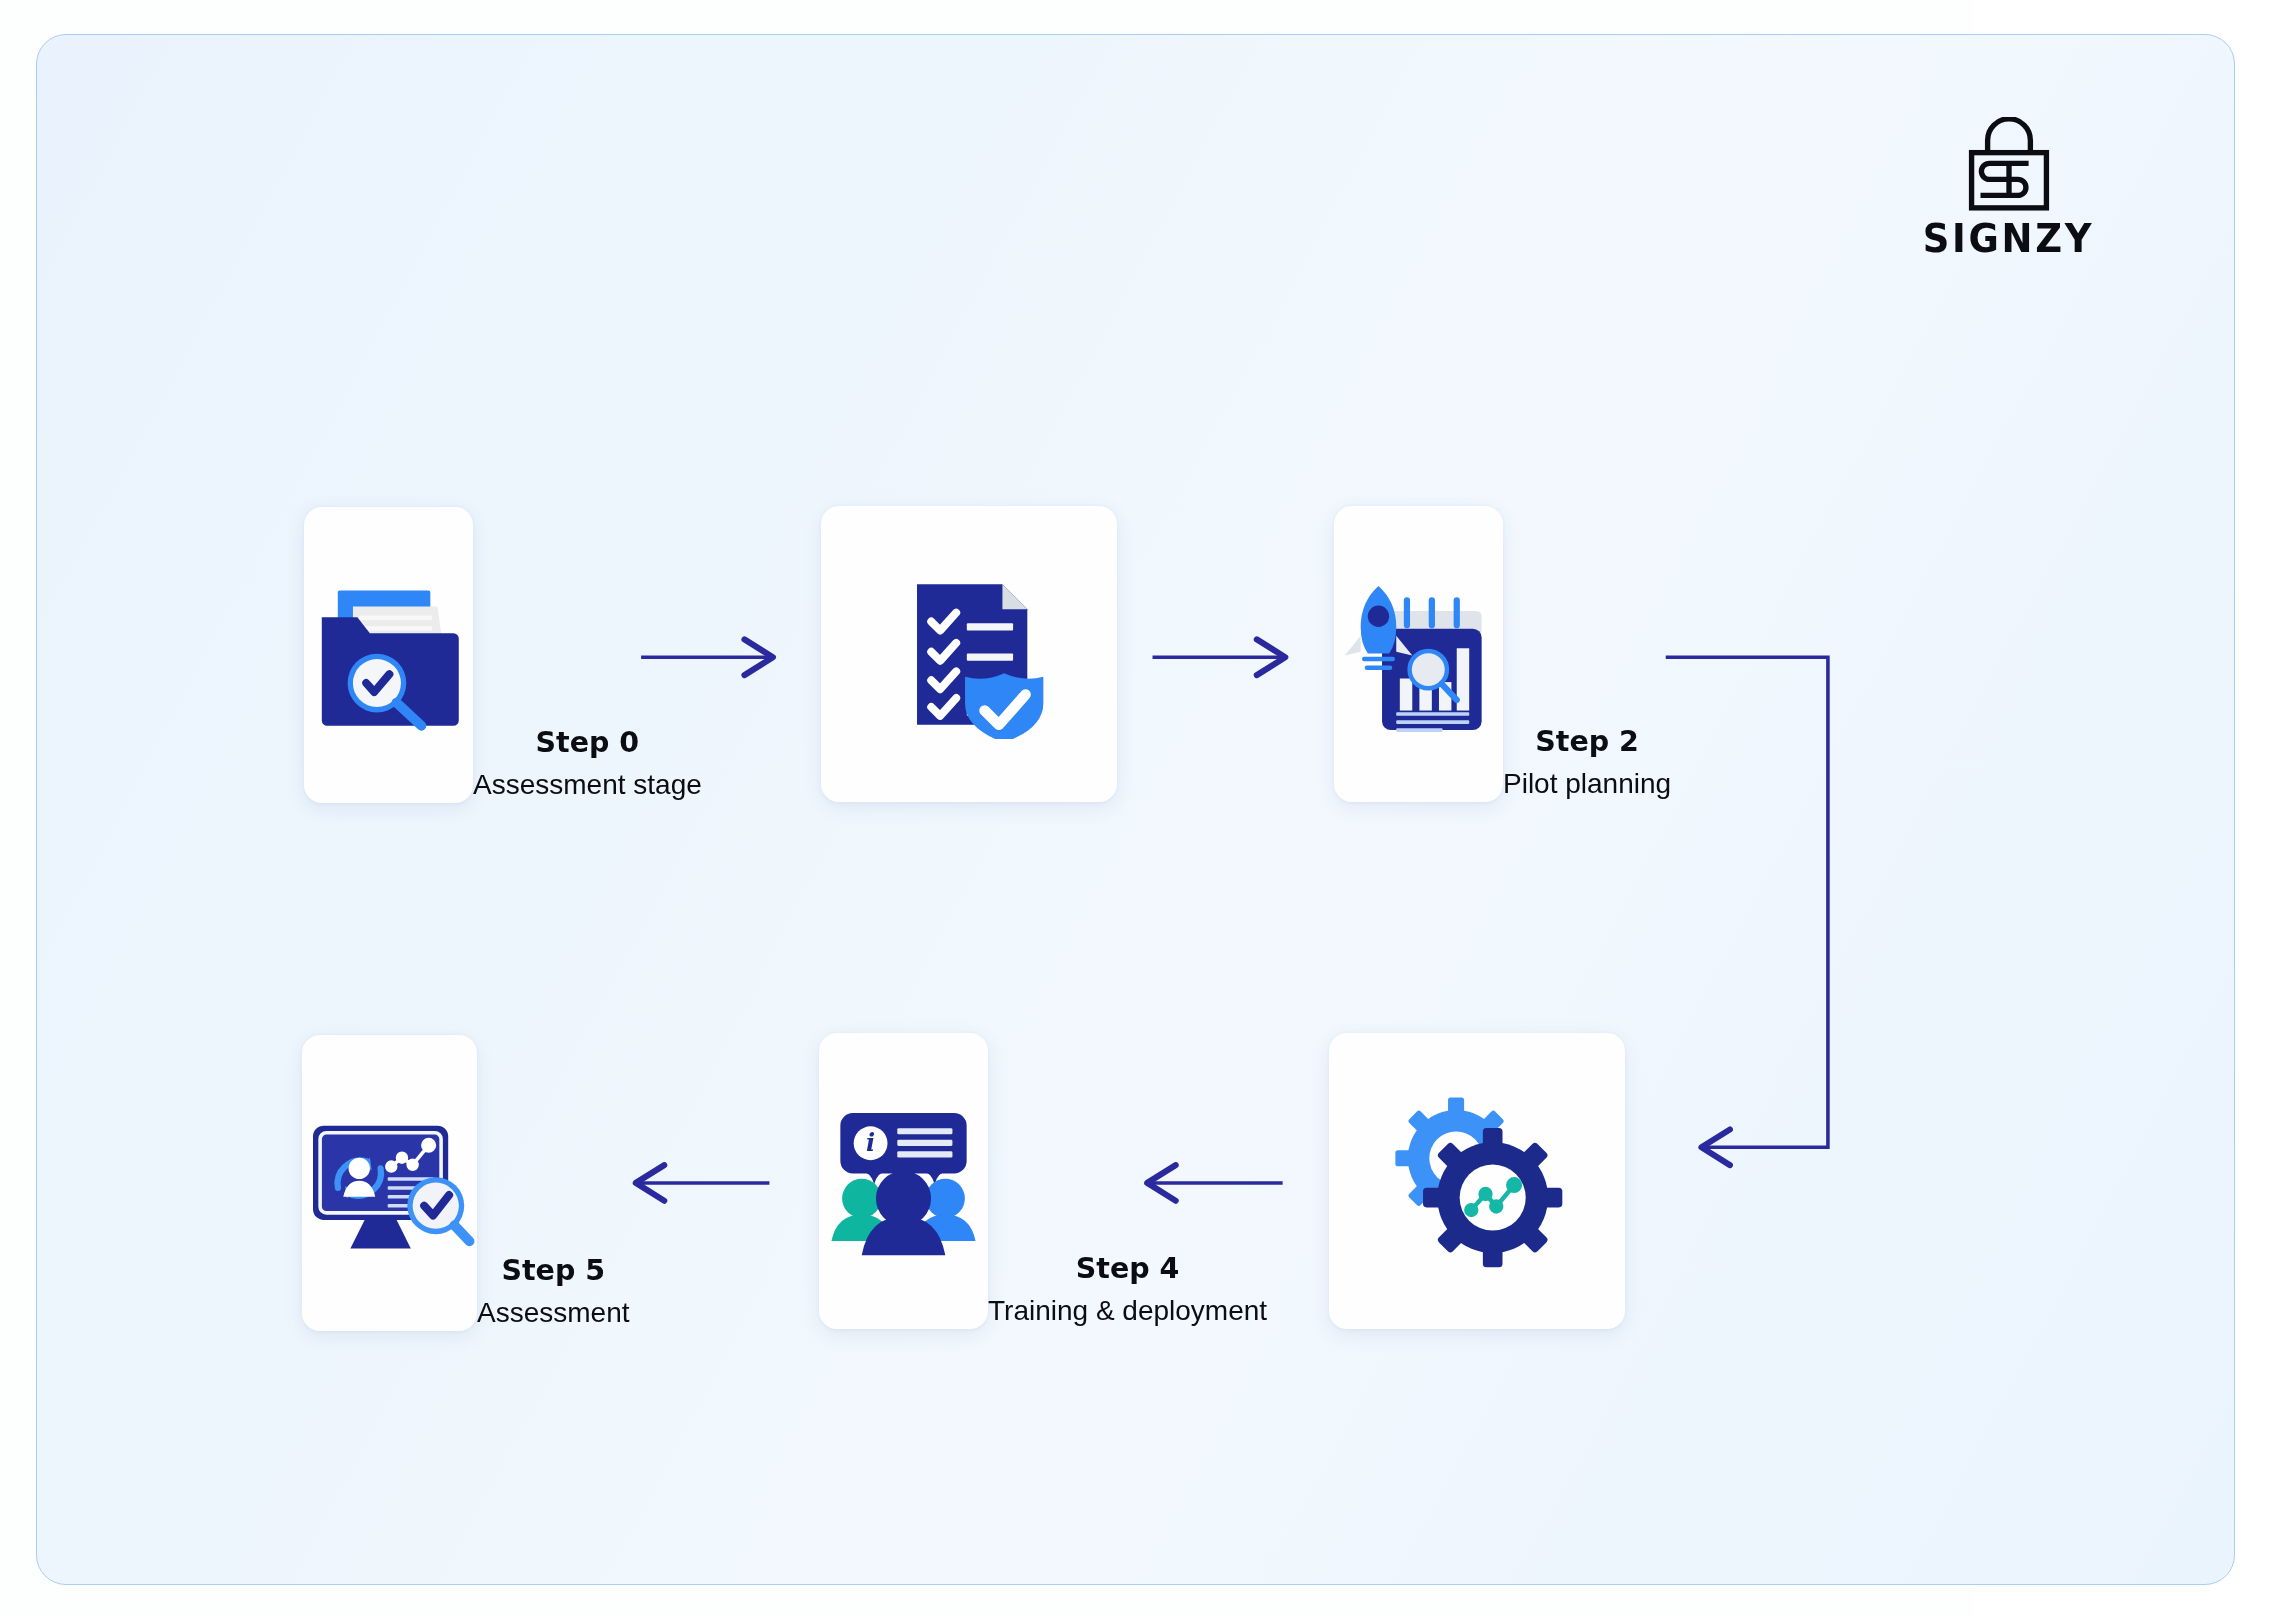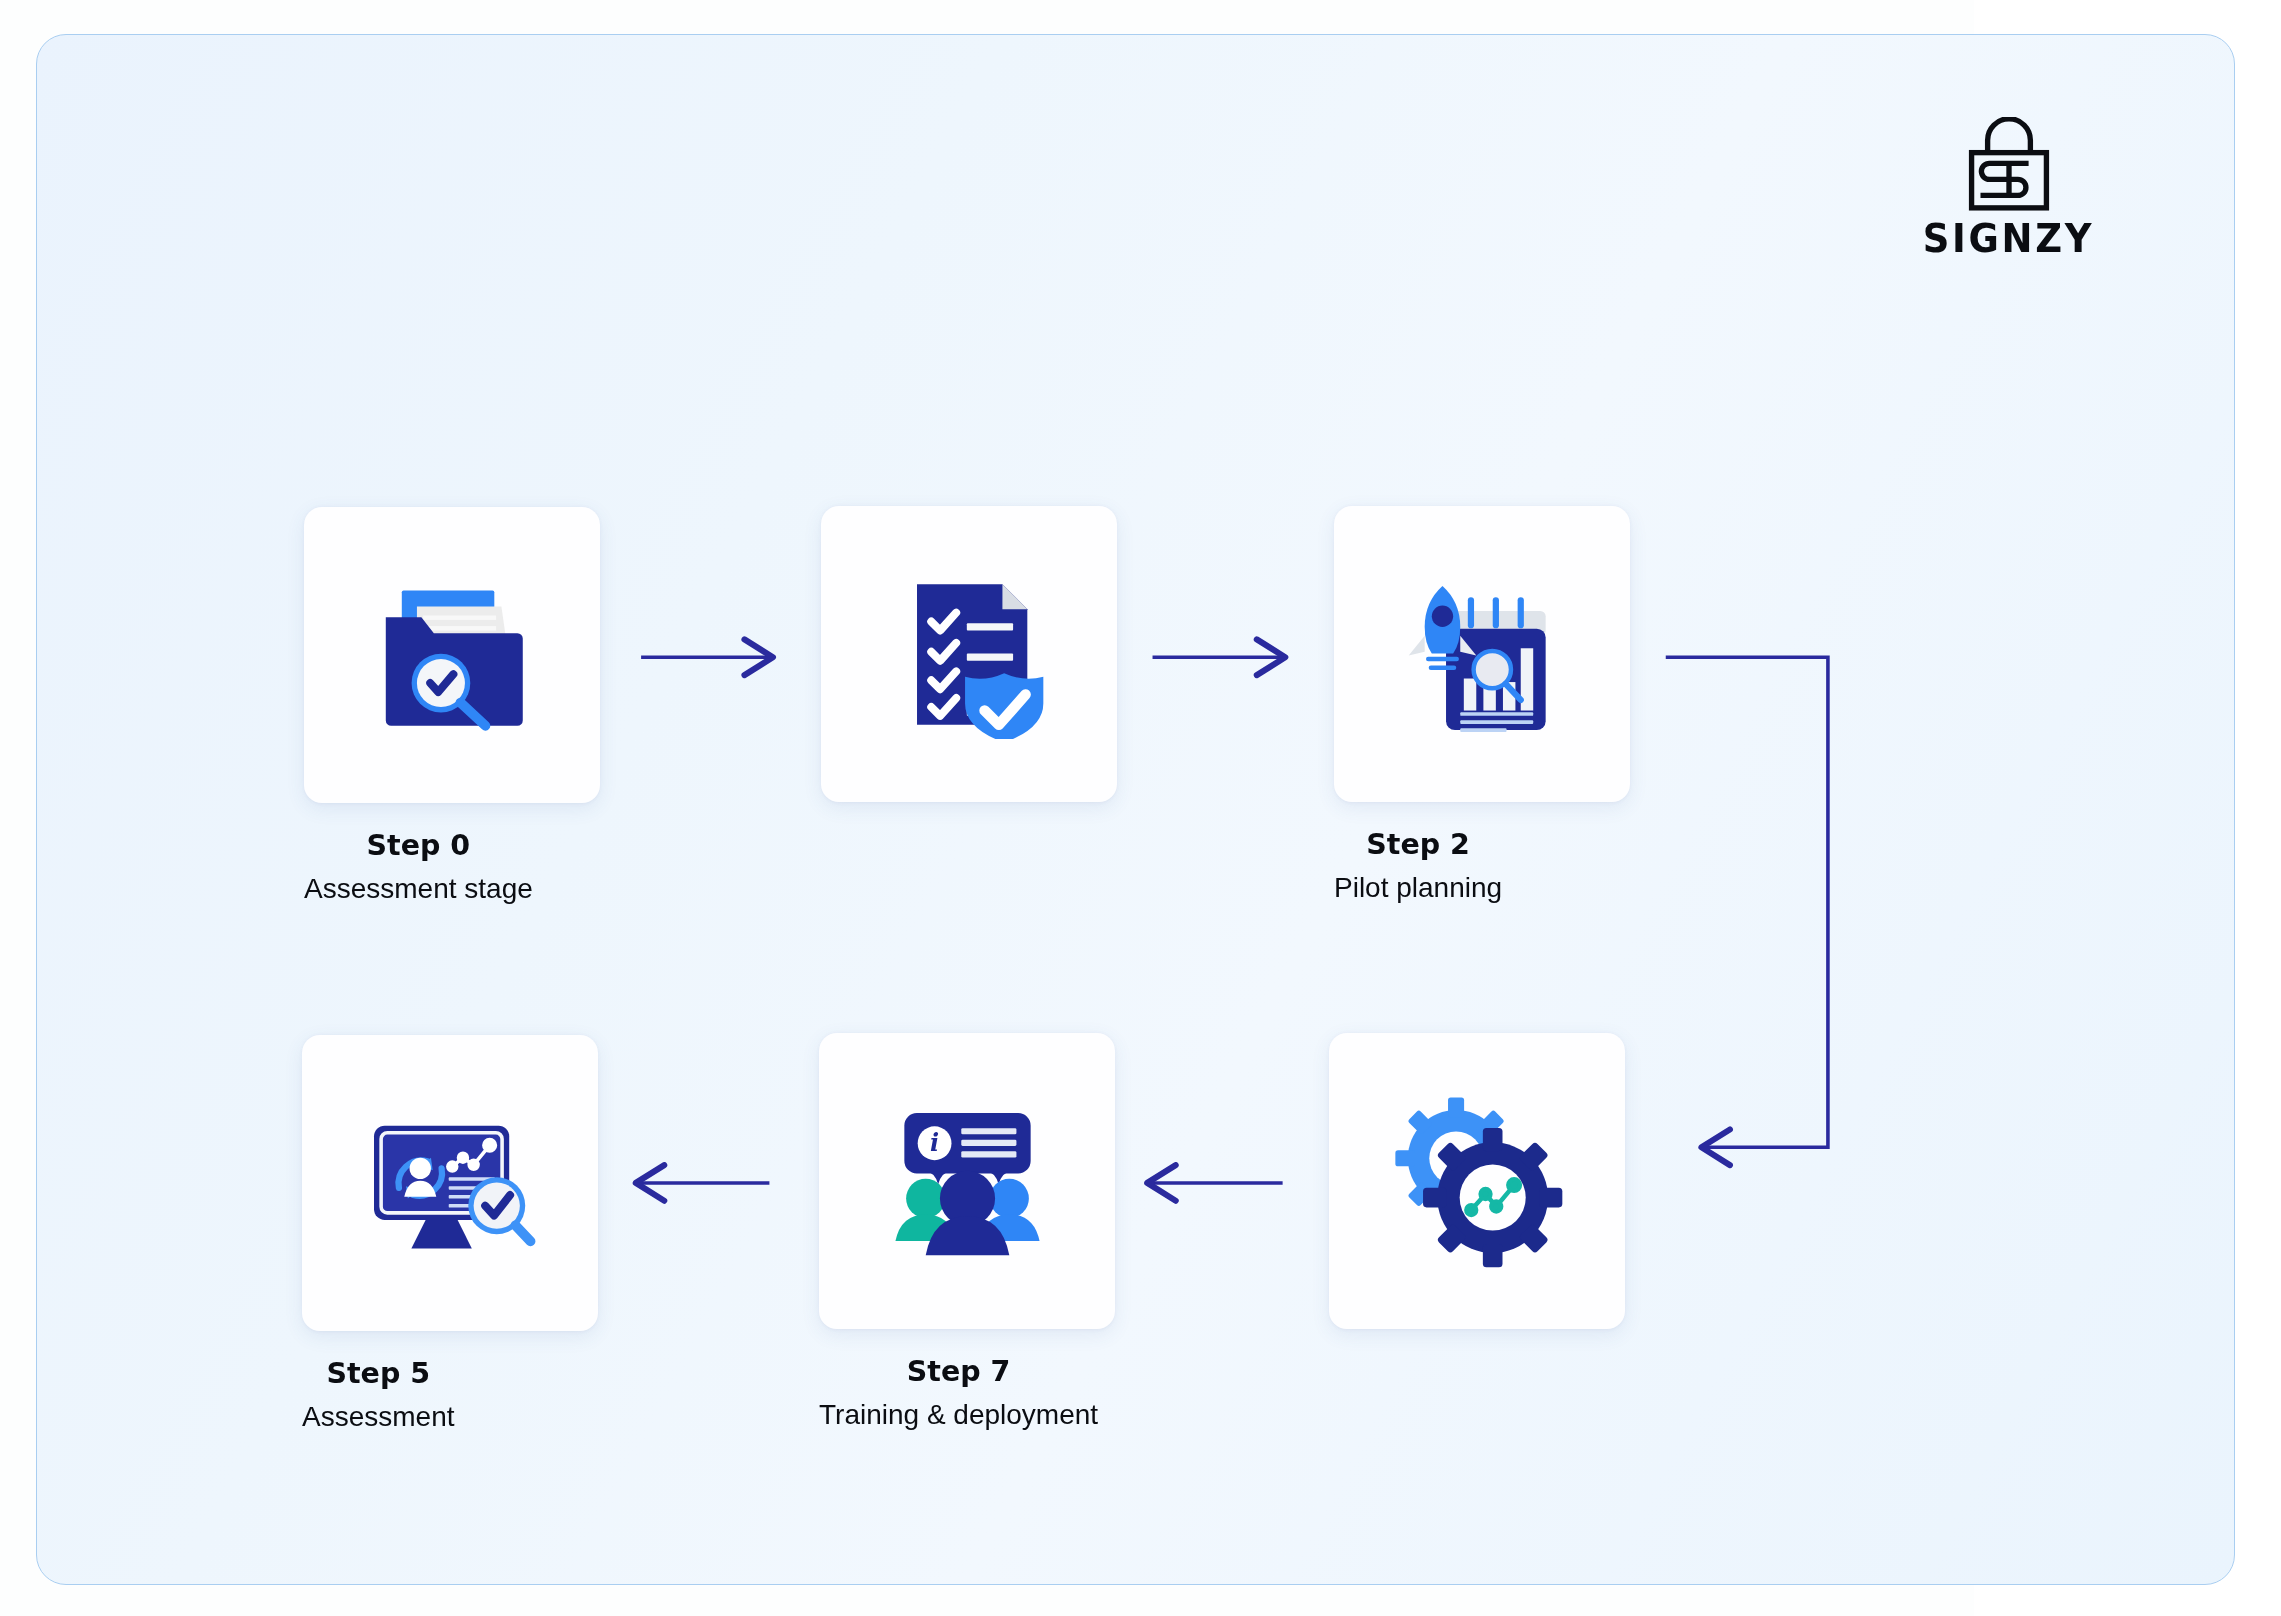--- a/index.html
+++ b/index.html
@@ -74,22 +74,22 @@
     left: 0;
     top: 0;
     width: 2199px;
     height: 1551px;
   }
 
   .step {
     position: absolute;
     width: 303px;
     display: flex;
-    flex-direction: column;
-    align-items: flex-start;
+    flex-direction: row;
+    align-items: flex-end;
   }
 
   .card {
     width: 296px;
     height: 296px;
     background: #fefeff;
     border-radius: 18px;
     box-shadow: 0 5.3px 19.6px rgba(60, 90, 150, 0.09),
                 0 0.9px 3.6px rgba(60, 90, 150, 0.06);
     display: flex;
@@ -327,21 +327,21 @@
             <circle cx="48" cy="114" r="22" fill="#0fb69f"></circle>
             <path d="M14 162 q6 -30 34 -30 q28 0 34 30 Z" fill="#0fb69f"></path>
             <circle cx="142" cy="114" r="22" fill="#2f86f6"></circle>
             <path d="M108 162 q6 -30 34 -30 q28 0 34 30 Z" fill="#2f86f6"></path>
 
             <circle cx="95" cy="114" r="31" fill="#1f2a96"></circle>
             <path d="M48 178 q8 -44 47 -44 q39 0 47 44 Z" fill="#1f2a96"></path>
           </svg>
         </div>
         <div class="caption">
-          <div class="step-num">Step 7</div>
+          <div class="step-num">Step 4</div>
           <div class="step-label">Training &amp; deployment</div>
         </div>
       </div>
 
       <div class="step pos-s5">
         <div class="card">
           <svg width="175" height="169" viewBox="0 0 196 190">
 
             <rect x="12" y="30" width="152" height="106" rx="12" fill="#1f2a96"></rect>
             <rect x="20" y="38" width="136" height="90" rx="7" fill="#2a35a8" stroke="#f3f6fb" stroke-width="4"></rect>

